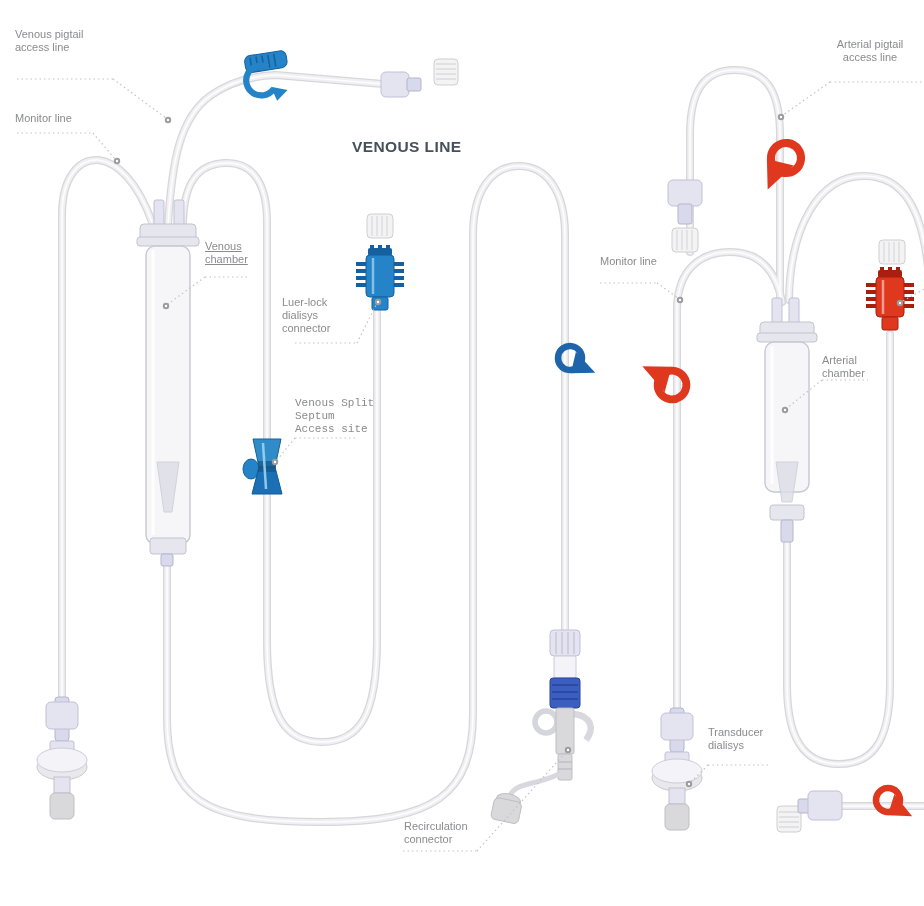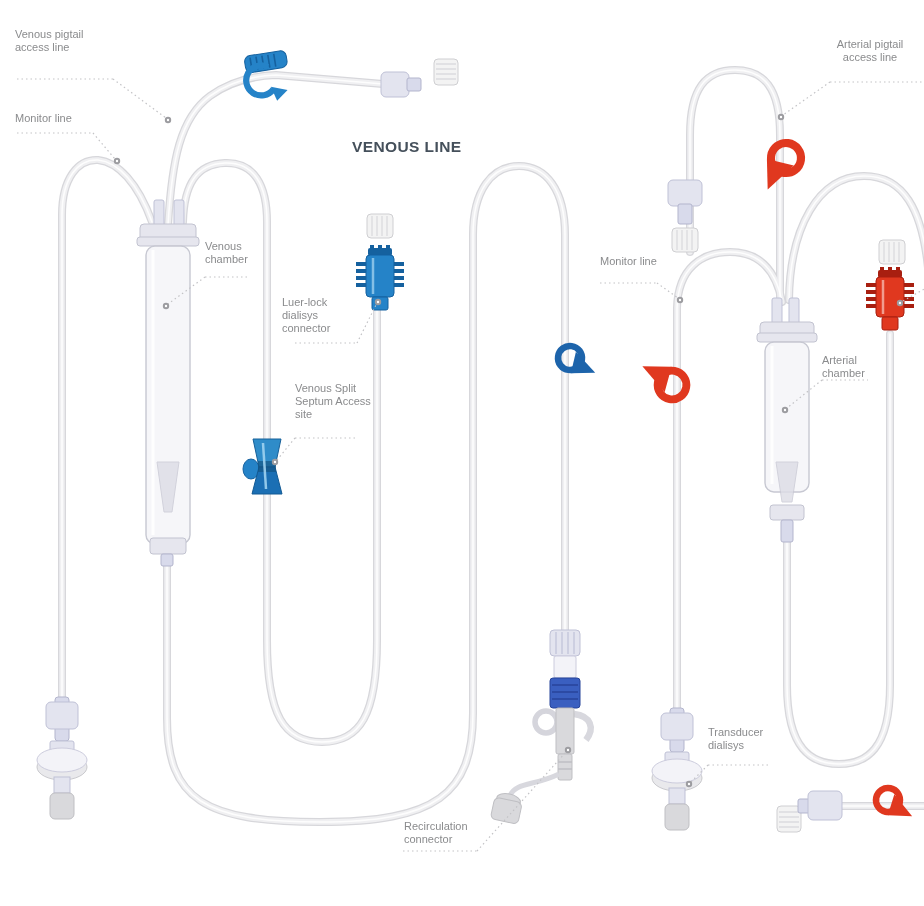--- a/index.html
+++ b/index.html
@@ -286,21 +286,21 @@
     <path class="leader" d="M 903,301 L 926,288"></path>
     <circle class="ldot" cx="900" cy="303" r="3.2"></circle>
         <circle class="ldotc" cx="900" cy="303" r="1.2"></circle>
   </g>
 </svg>
 
   <div class="ttl" style="left:316px;top:138px;margin-left:36px;">VENOUS LINE</div>
 
   <div class="lbl" style="left:15px;top:28px;width:80px;">Venous pigtail access line</div>
   <div class="lbl" style="left:15px;top:112px;width:90px;">Monitor line</div>
-  <div class="lbl" style="left:205px;top:240px;width:55px;">Venous chamber</div>
+  <div class="lbl" style="left:205px;top:240px;width:55px;text-decoration:underline;">Venous chamber</div>
   <div class="lbl" style="left:282px;top:296px;width:62px;">Luer-lock dialisys connector</div>
-  <div class="lbl" style="left:295px;top:382px;width:80px;">Venous Split Septum Access site</div>
+  <div class="lbl" style="left:295px;top:397px;width:80px;font-family:Liberation Mono, monospace;">Venous Split Septum Access site</div>
   <div class="lbl" style="left:404px;top:820px;width:72px;">Recirculation connector</div>
   <div class="lbl" style="left:830px;top:38px;width:80px;text-align:center;">Arterial pigtail access line</div>
   <div class="lbl" style="left:600px;top:255px;width:90px;">Monitor line</div>
   <div class="lbl" style="left:822px;top:354px;width:60px;">Arterial chamber</div>
   <div class="lbl" style="left:708px;top:726px;width:64px;">Transducer dialisys</div>
 </div>
 
 </body></html>

